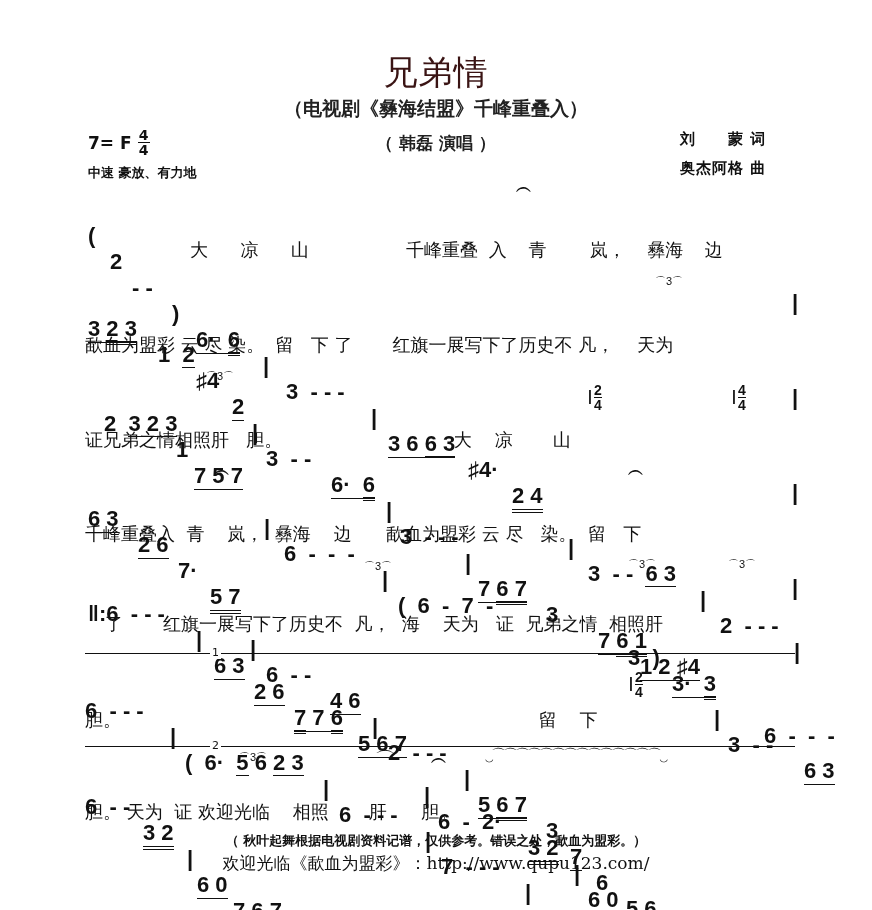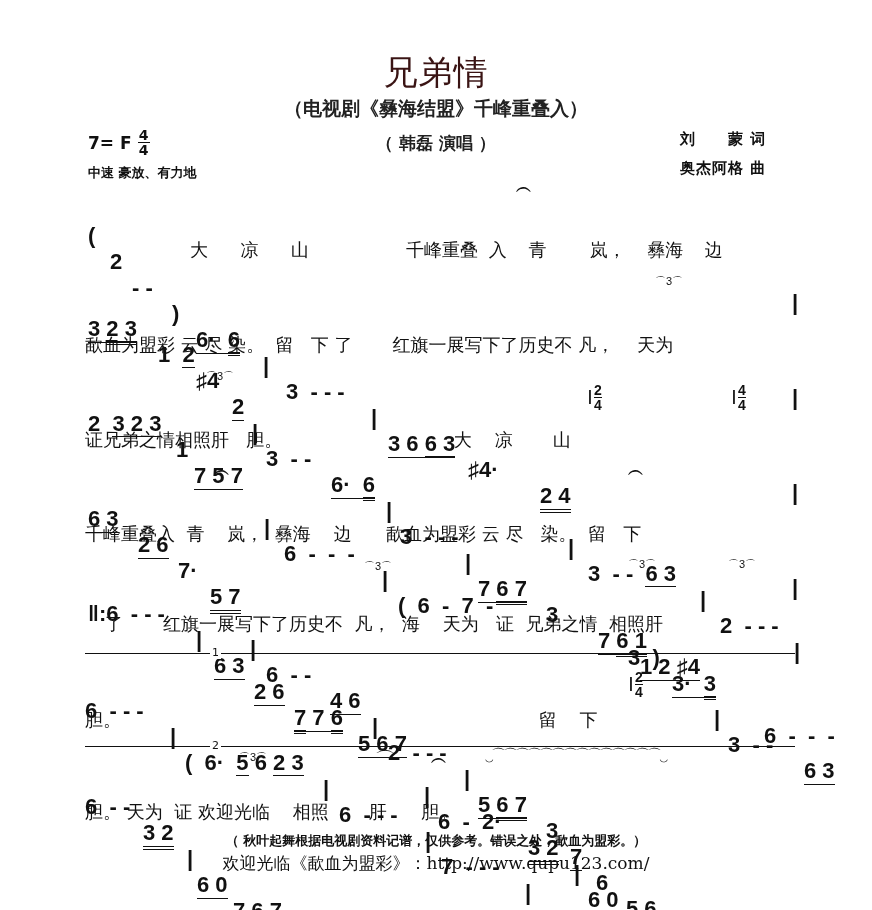--- a/index.html
+++ b/index.html
@@ -50,21 +50,21 @@
   <span style="position:absolute;left:0">(</span>
   <span style="position:absolute;left:22px">2</span>
   <span style="position:absolute;left:44px">- -</span>
   <span style="position:absolute;left:84px">)</span>
   <span style="position:absolute;left:108px" class="ul">6·&nbsp;&nbsp;<span class="uul">6</span></span>
   <span style="position:absolute;left:175px">|</span>
   <span style="position:absolute;left:198px">3&nbsp;&nbsp;- - -</span>
   <span style="position:absolute;left:283px">|</span>
   <span style="position:absolute;left:300px" class="ul">3&nbsp;<span>6</span>&nbsp;<span class="ul">6 3</span></span>
   <span style="position:absolute;left:380px">♯4·</span>
-  <span style="position:absolute;left:452px" class="uul">2 4</span>
+  <span style="position:absolute;left:424px" class="uul">2 4</span>
   <span style="position:absolute;left:428px;top:-20px;font-size:16px">︵</span>
   <span style="position:absolute;left:480px">|</span>
   <span style="position:absolute;left:500px">3&nbsp;&nbsp;- -&nbsp;&nbsp;<span class="ul">6 3</span></span>
   <span style="position:absolute;left:612px">|</span>
   <span style="position:absolute;left:632px">2&nbsp;&nbsp;- - -</span>
   <span style="position:absolute;left:706px">|</span>
 </div>
 <div class="abs lyr" style="left:190px;top:238px;font-family:Liberation Mono, monospace;">大   凉   山         千峰重叠 入  青    岚，  彝海  边</div>
 
 <div class="abs notes" style="left:88px;top:290px;">
@@ -85,21 +85,21 @@
   <span style="position:absolute;left:567px;top:-16px;font-size:11px;font-weight:normal">⌒3⌒</span>
   <span style="position:absolute;left:626px">|</span>
   <span style="position:absolute;left:640px">3&nbsp;&nbsp;- -</span>
   <span style="position:absolute;left:716px" class="ul">6 3</span>
   <span style="position:absolute;left:792px;left:692px"></span>
 </div>
 <div class="abs notes" style="left:792px;top:290px;">|</div>
 <div class="abs lyr" style="left:85px;top:333px;">歃血为盟彩 云 尽 染。  留   下 了       红旗一展写下了历史不 凡，    天为</div>
 
 <div class="abs notes" style="left:88px;top:385px;">
-  <span style="position:absolute;left:0">2&nbsp;&nbsp;<span class="ul">3&nbsp;<span class="ul">2 3</span></span></span>
+  <span style="position:absolute;left:16px">2&nbsp;&nbsp;<span class="ul">3&nbsp;<span class="ul">2 3</span></span></span>
   <span style="position:absolute;left:88px">1</span>
   <span style="position:absolute;left:106px" class="ul">7&nbsp;<span>5 7</span></span>
   <span style="position:absolute;left:118px;top:-16px;font-size:11px;font-weight:normal">⌒3⌒</span>
   <span style="position:absolute;left:176px">|</span>
   <span style="position:absolute;left:196px">6&nbsp;&nbsp;-&nbsp;&nbsp;-&nbsp;&nbsp;-</span>
   <span style="position:absolute;left:294px">|</span>
   <span style="position:absolute;left:310px">(&nbsp;&nbsp;6&nbsp;&nbsp;-&nbsp;&nbsp;7&nbsp;&nbsp;-</span>
   <span style="position:absolute;left:500px;font-size:14px;line-height:14px;top:-2px">|<span style="display:inline-flex;flex-direction:column;vertical-align:middle;margin-left:2px"><span>2</span><span style="border-top:1.5px solid #111">4</span></span></span>
   <span style="position:absolute;left:540px">3&nbsp;&nbsp;)</span>
   <span style="position:absolute;left:584px" class="ul">3·&nbsp;&nbsp;<span class="uul">3</span></span>

